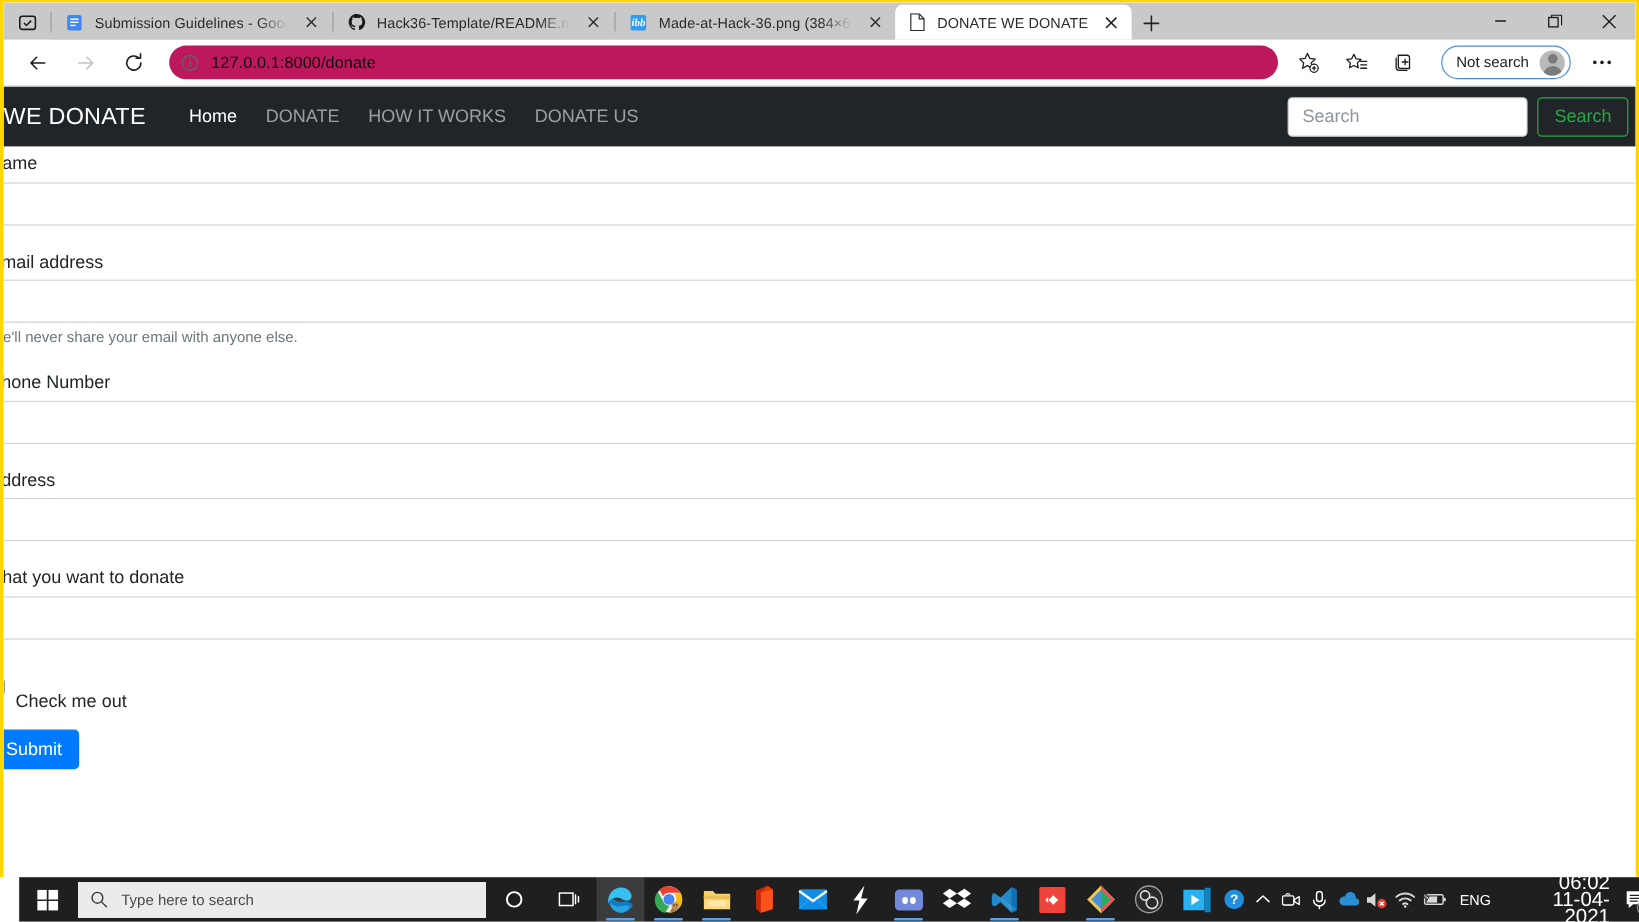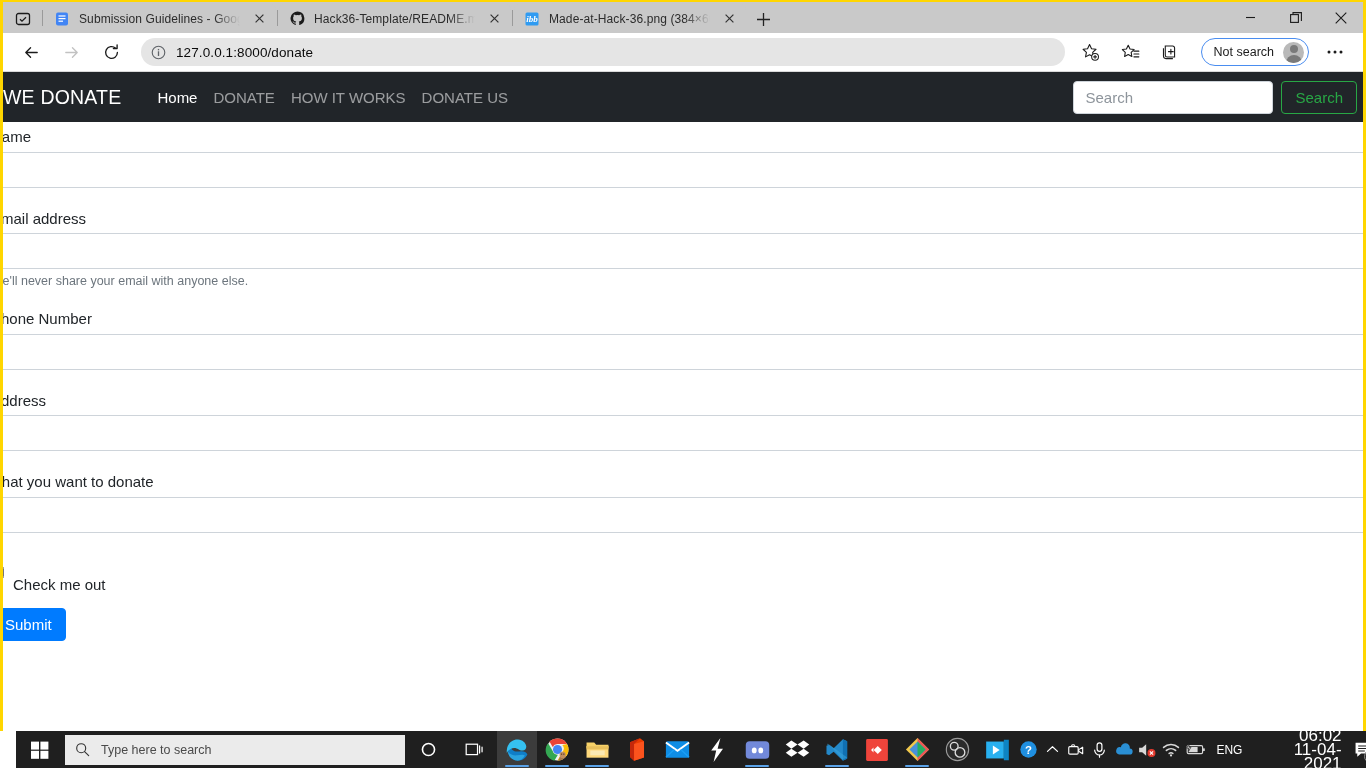--- a/index.html
+++ b/index.html
@@ -100,21 +100,21 @@
     width: 32px; height: 32px; margin: 0 4px;
     display: flex; align-items: center; justify-content: center;
     border-radius: 4px; color: #1b1b1b;
     flex: 0 0 auto;
   }
   .navbtn.disabled { color: #bdbdbd; }
   #omnibox {
     flex: 1 1 auto;
     height: 28px;
     margin: 0 6px 0 10px;
-    background: #e5e5e5;
+    background: #be185d;
     border-radius: 14px;
     display: flex; align-items: center;
     padding: 0 10px;
     position: relative;
     text-align: center;
   }
   #omnibox .info-ico { margin-right: 10px; display:flex; align-items:center; color:#5f6368; }
   #omnibox .url { font-size: 13.5px; color: #0b0b0b; letter-spacing: .1px; }
   .tb-right { display: flex; align-items: center; flex: 0 0 auto; }
   .tb-icon {
@@ -168,21 +168,21 @@
     padding: 0 12px 0 12px;
     width: 1378px;
   }
   .brand {
     color: #ffffff;
     font-size: 19.5px;
     letter-spacing: .2px;
     margin-right: 28px;
     white-space: nowrap;
   }
-  .navlinks { display: flex; align-items: center; gap: 0; }
+  .navlinks { display: flex; align-items: center; gap: 8px; }
   .navlink {
     color: rgba(255,255,255,.55);
     font-size: 15px;
     padding: 0 8px;
     white-space: nowrap;
   }
   .navlink.active { color: #ffffff; }
   .navsearch { margin-left: auto; display: flex; align-items: center; }
   .navsearch input {
     width: 200px; height: 33px;
@@ -390,20 +390,34 @@
         </svg>
       </span>
       <span class="tab-title">Made-at-Hack-36.png (384×60)</span>
       <span class="tab-close">
         <svg width="9" height="9" viewBox="0 0 9 9" aria-hidden="true">
             <path d="M0.6 0.6L8.4 8.4M8.4 0.6L0.6 8.4" stroke="#333" stroke-width="1.2"></path>
           </svg>
       </span>
     </div>
 
+    <div class="tab active">
+      <span class="favicon">
+        <svg width="13" height="15" viewBox="0 0 13 15" aria-hidden="true">
+          <path d="M1 .6h7l4 4v9.8H1z" fill="#fff" stroke="#2b2b2b" stroke-width="1"></path>
+          <path d="M8 .8v4h4" fill="none" stroke="#2b2b2b" stroke-width="1"></path>
+        </svg>
+      </span>
+      <span class="tab-title">DONATE WE DONATE</span>
+      <span class="tab-close">
+        <svg width="10" height="10" viewBox="0 0 9 9" aria-hidden="true">
+            <path d="M0.6 0.6L8.4 8.4M8.4 0.6L0.6 8.4" stroke="#222" stroke-width="1.2"></path>
+          </svg>
+      </span>
+    </div>
 
     <div class="newtab">
       <svg width="15" height="15" viewBox="0 0 15 15" aria-hidden="true">
           <path d="M7.5 1v13M1 7.5h13" stroke="#222" stroke-width="1.3"></path>
         </svg>
     </div>
 
     <div id="wincontrols">
       <div class="wc">
         <svg width="11" height="11" viewBox="0 0 11 11" aria-hidden="true">

